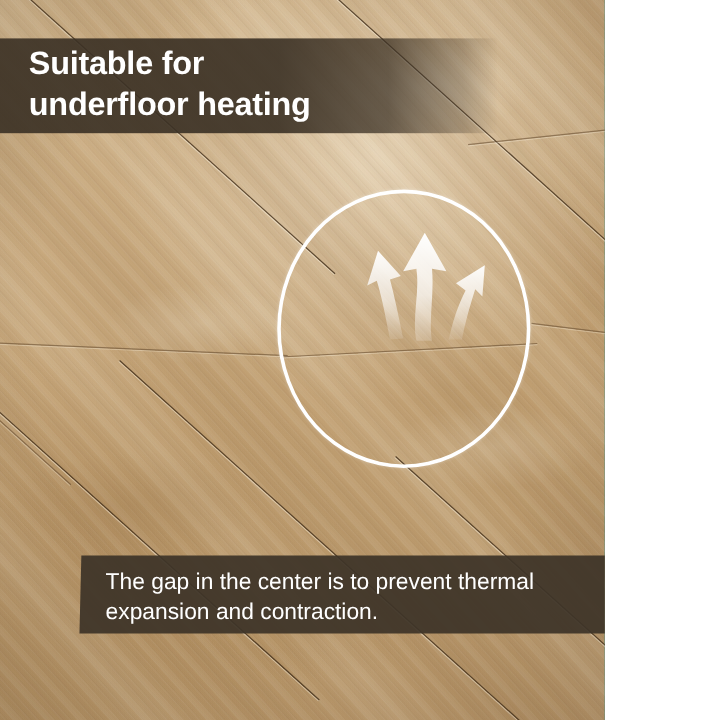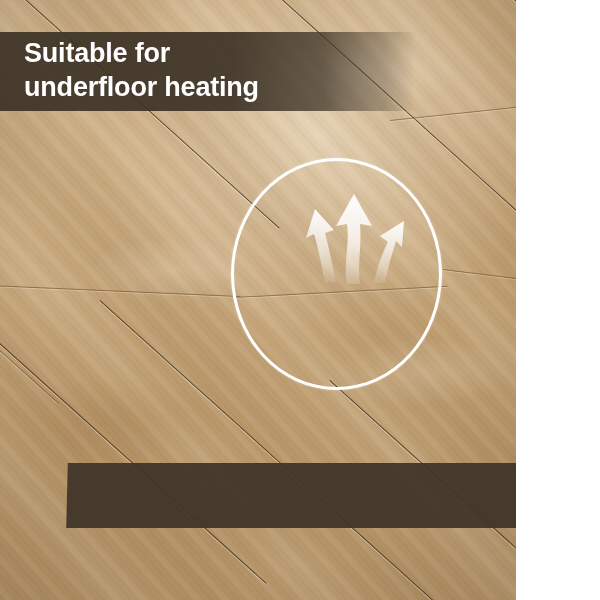--- a/index.html
+++ b/index.html
@@ -8,21 +8,20 @@
     padding: 0;
     background: #ffffff;
   }
   #stage {
     position: relative;
     width: 504px;
     height: 600px;
     overflow: hidden;
     font-family: "Liberation Sans", sans-serif;
     background: #0f766e;
-    padding-left: 12px;
   }
 
   
   .floor-base {
     position: absolute;
     inset: 0;
     background:
       radial-gradient(ellipse 70% 55% at 62% 22%, rgba(255,246,228,0.50), rgba(255,246,228,0) 62%),
       radial-gradient(ellipse 60% 50% at 18% 80%, rgba(150,112,64,0.26), rgba(150,112,64,0) 66%),
       linear-gradient(160deg, #cdb188 0%, #c9aa7f 28%, #c2a174 55%, #bb9a6d 78%, #b8966a 100%);
@@ -227,14 +226,16 @@
                  C 94 64, 90 77, 87 93 Z" fill="url(#afade2)"></path>
       </g>
     </svg>
   </div>
 
   <div class="banner-top"></div>
   <div class="headline">Suitable for
 underfloor heating</div>
 
   <div class="banner-bottom"></div>
+  <div class="caption">The gap in the center is to prevent thermal
+expansion and contraction.</div>
 
 </div>
 
 </body></html>

